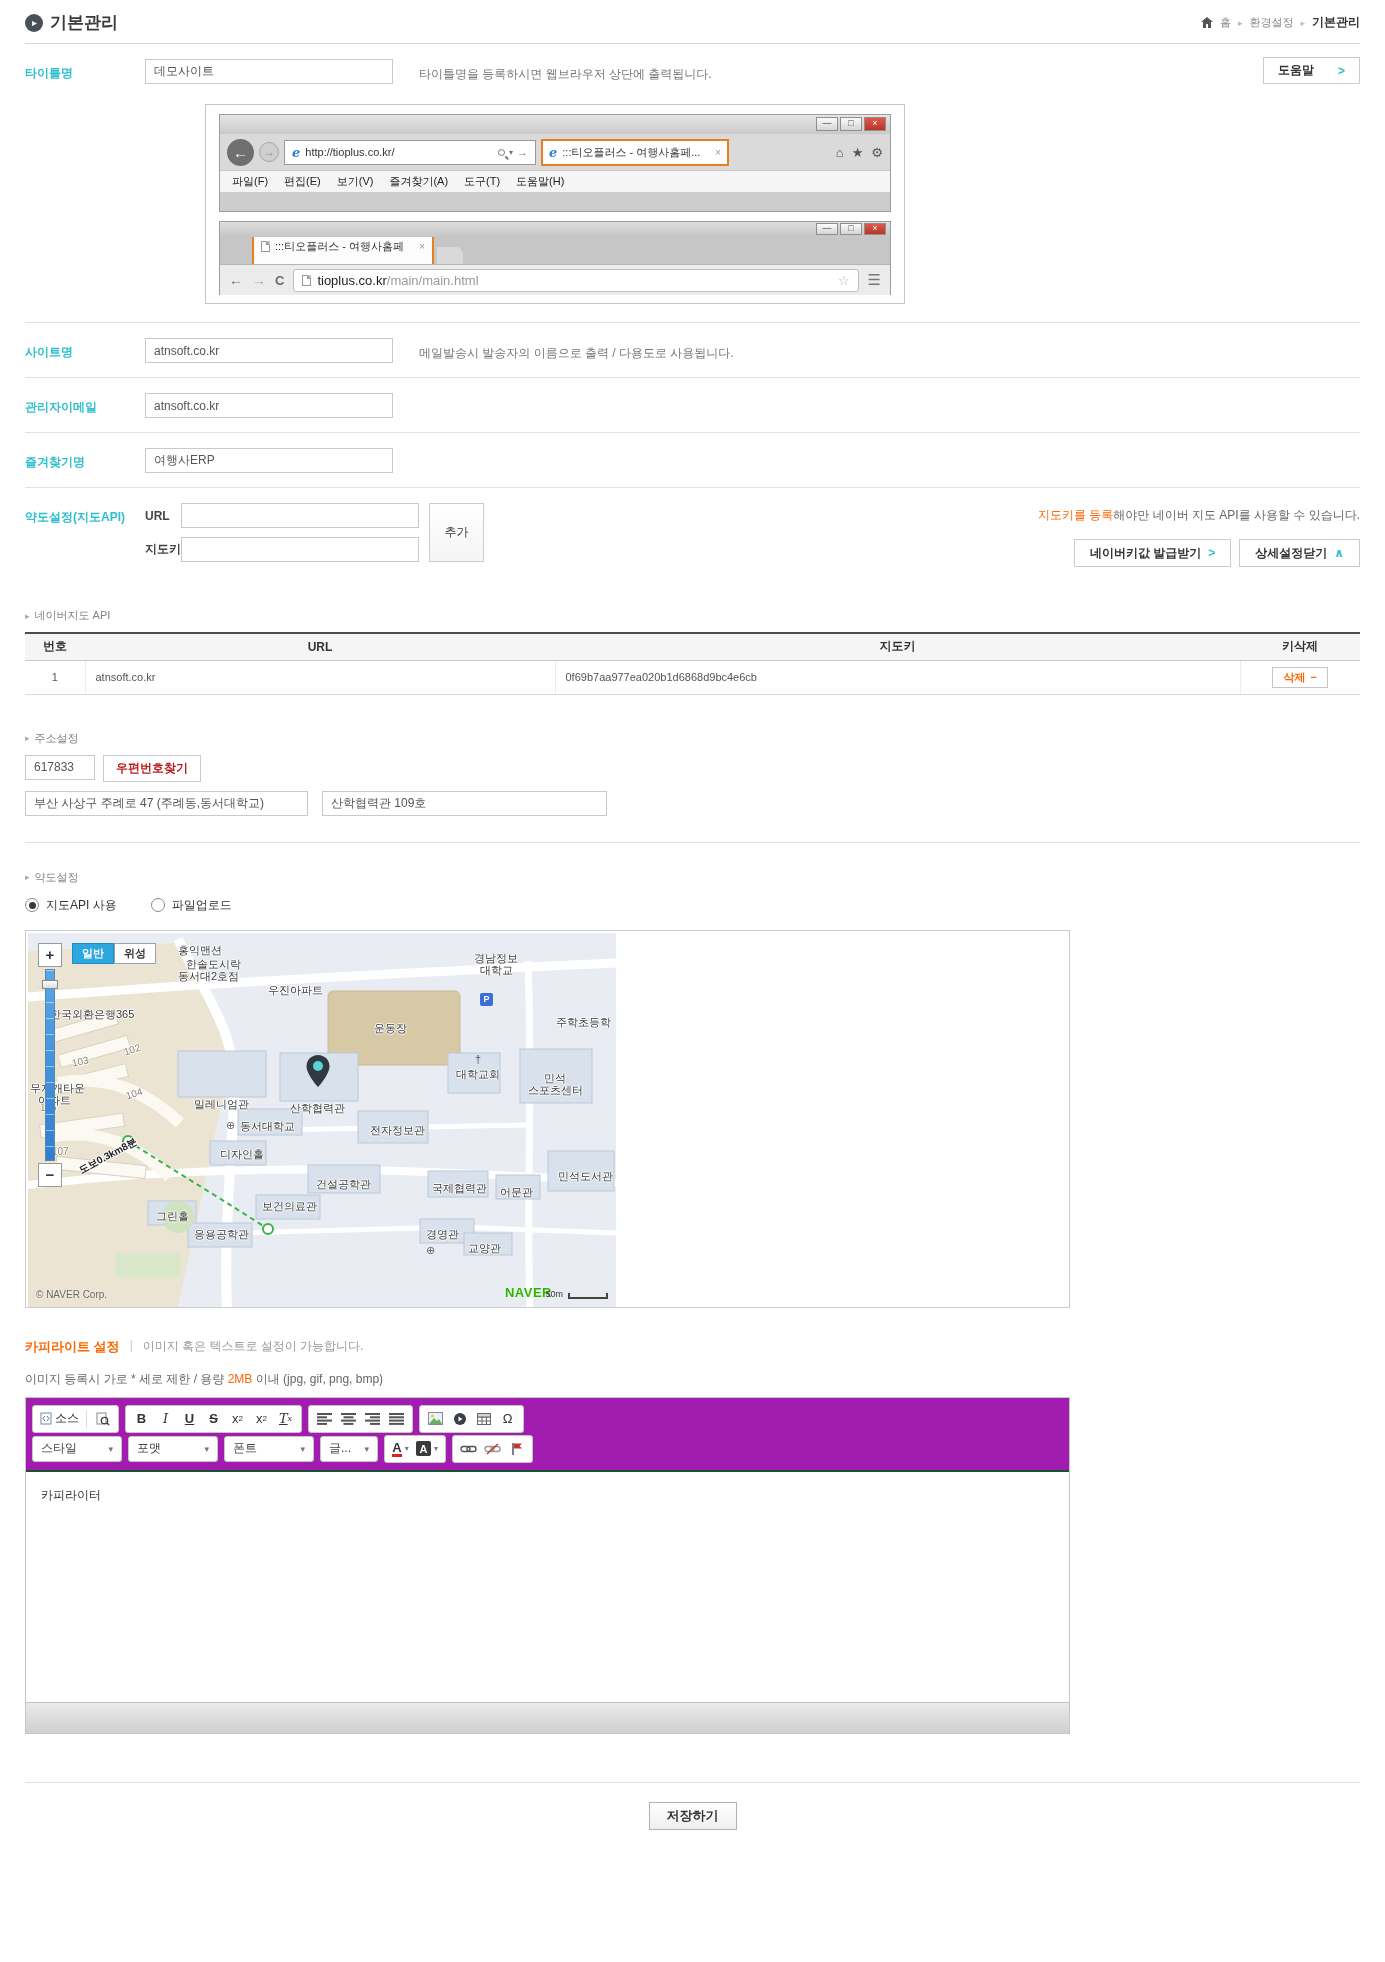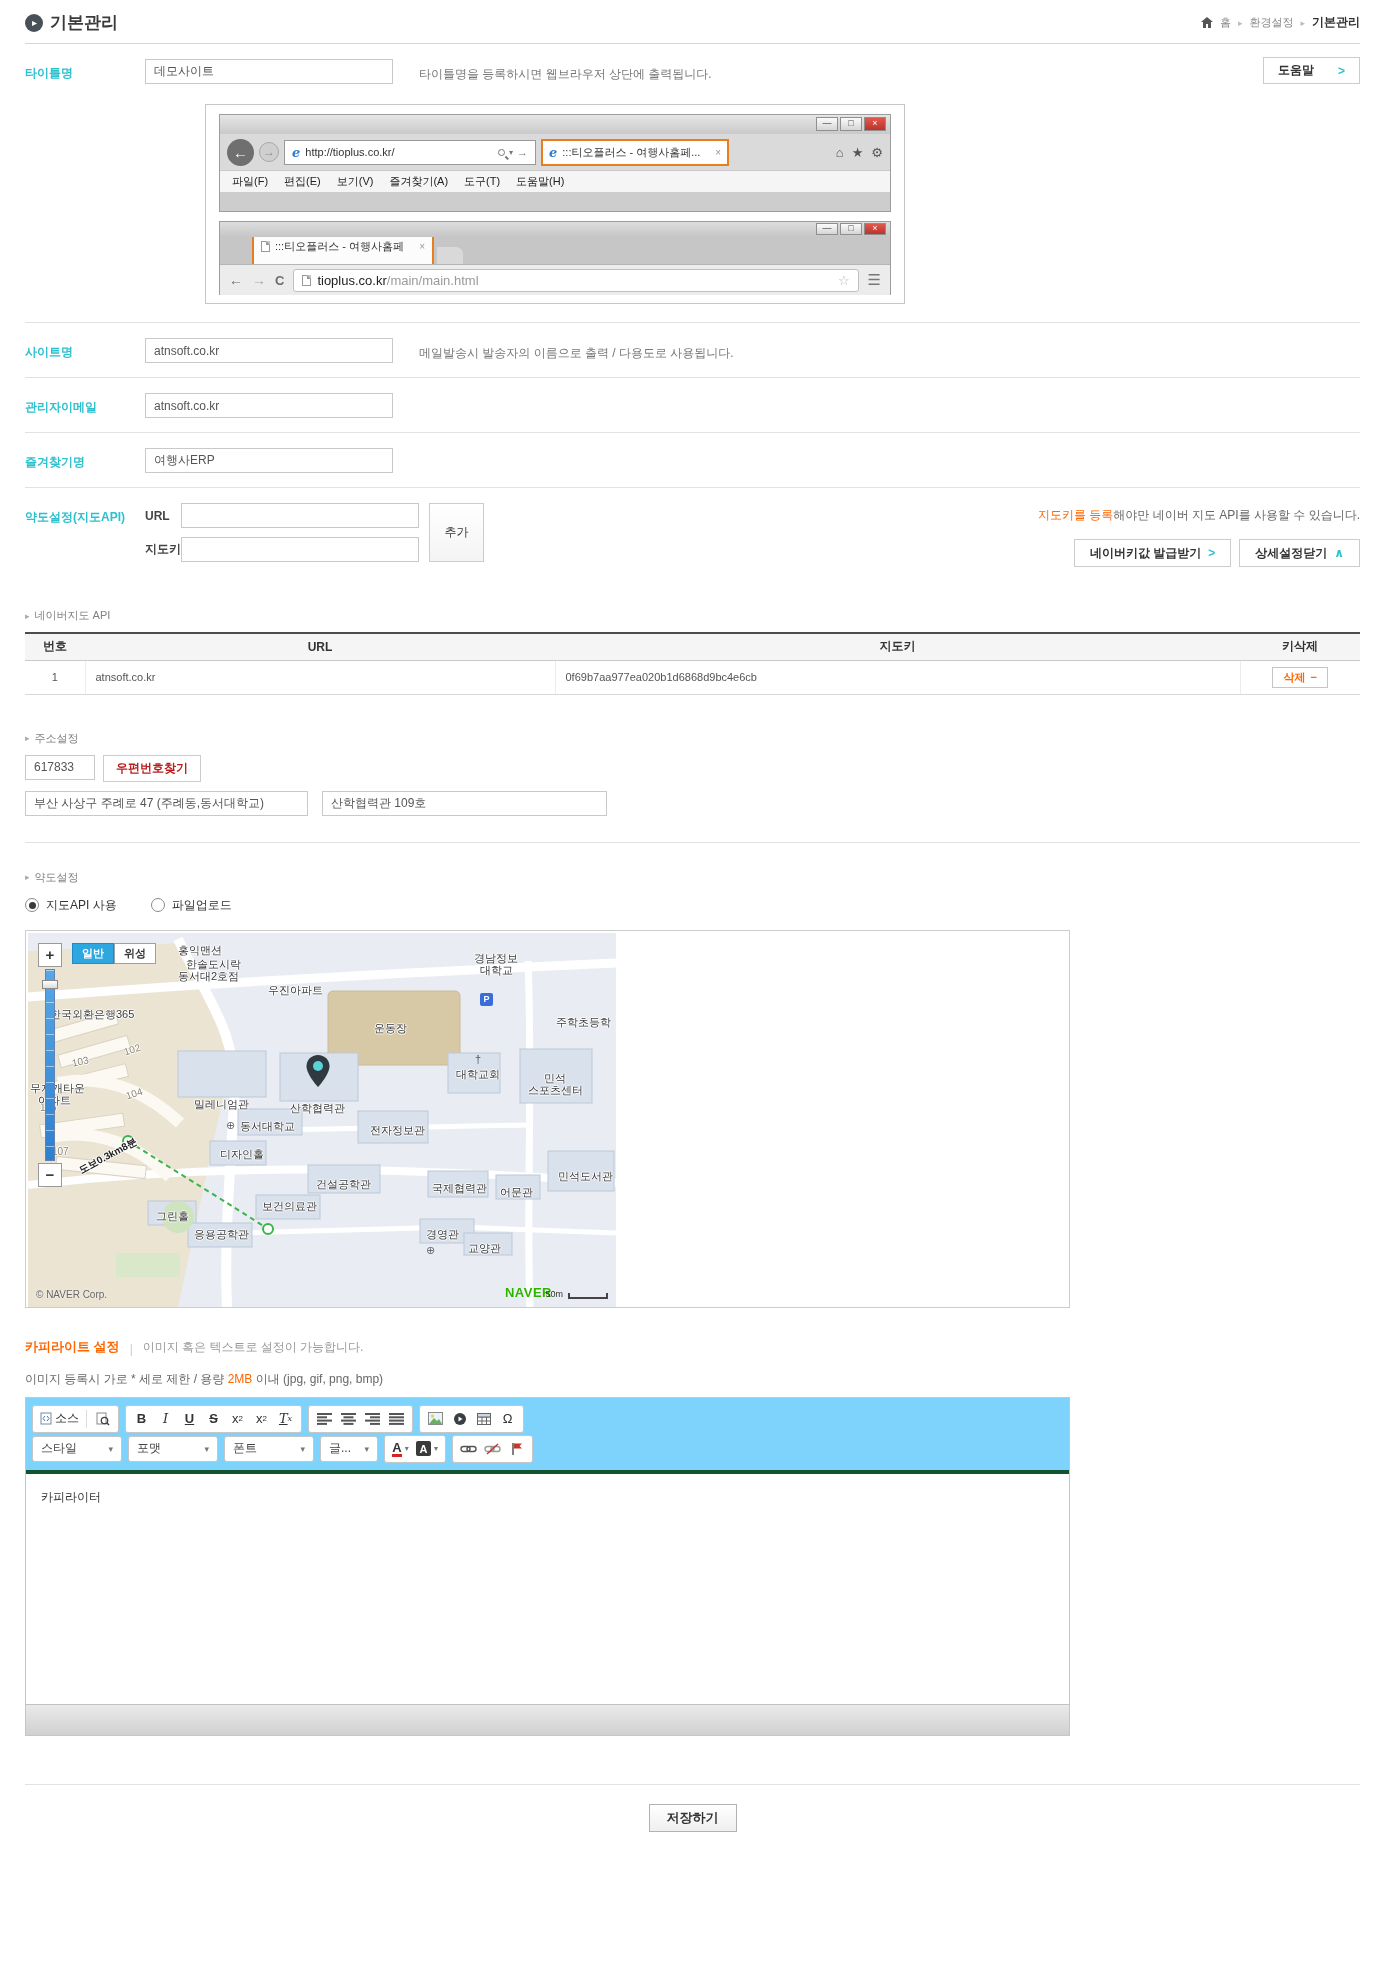--- a/index.html
+++ b/index.html
@@ -107,27 +107,27 @@
   .scale{position:absolute;right:8px;bottom:8px;display:flex;align-items:flex-end;gap:5px;z-index:5}
   .scale .bar{width:40px;height:6px;border:2px solid #444;border-top:none}
   .scale .txt{font-size:9px;color:#333}
   .micon{position:absolute;z-index:4}
   .p-ico{left:452px;top:60px;width:13px;height:13px;background:#3b6dd8;border-radius:2px;color:#fff;font-size:9px;font-weight:bold;display:flex;align-items:center;justify-content:center}
   .ch-ico{left:447px;top:120px;color:#555;font-size:11px}
   .gate1{left:198px;top:187px}.gate2{left:398px;top:312px}
   .gate1,.gate2{width:11px;height:11px;color:#667;font-size:11px;line-height:11px}
   .pin-svg{left:276px;top:120px}
   
-  .cop-head{display:flex;align-items:flex-end;gap:10px;margin-top:30px}
+  .cop-head{display:flex;align-items:flex-start;gap:10px;margin-top:30px}
   .cop-title{color:#f60;font-weight:bold;font-size:13px}
   .cop-bar{color:#ccc}
   .cop-desc{color:#999;font-size:12px}
   .limit{margin:15px 0 9px;color:#666}
   .editor{width:1045px;border:1px solid #c6c6c6}
-  .toolbar{background:#7dd3fc;padding:5px 6px;border-bottom:4px solid #14532d}
+  .toolbar{background:#a21caf;padding:5px 6px;border-bottom:2px solid #14532d}
   .tb-row{display:flex;gap:6px;margin:2px 0;align-items:center}
   .tb-group{display:flex;align-items:center;background:#fff;border:1px solid #c6c6c6;border-radius:3px;padding:2px 4px;gap:1px;height:28px}
   .tbtn{min-width:23px;height:22px;display:flex;align-items:center;justify-content:center;font-size:13px;color:#333;padding:0 3px;cursor:pointer}
   .tbtn.b{font-weight:bold}
   .tbtn.i{font-style:italic;font-family:"DejaVu Serif",serif}
   .tbtn.u{text-decoration:underline;font-weight:bold}
   .tbtn.s{text-decoration:line-through;font-weight:bold}
   .tbtn sub,.tbtn sup{font-size:8px}
   .tb-sep{width:1px;height:18px;background:#ddd;margin:0 3px}
   .src-txt{font-size:12px;color:#333;margin-left:3px}

